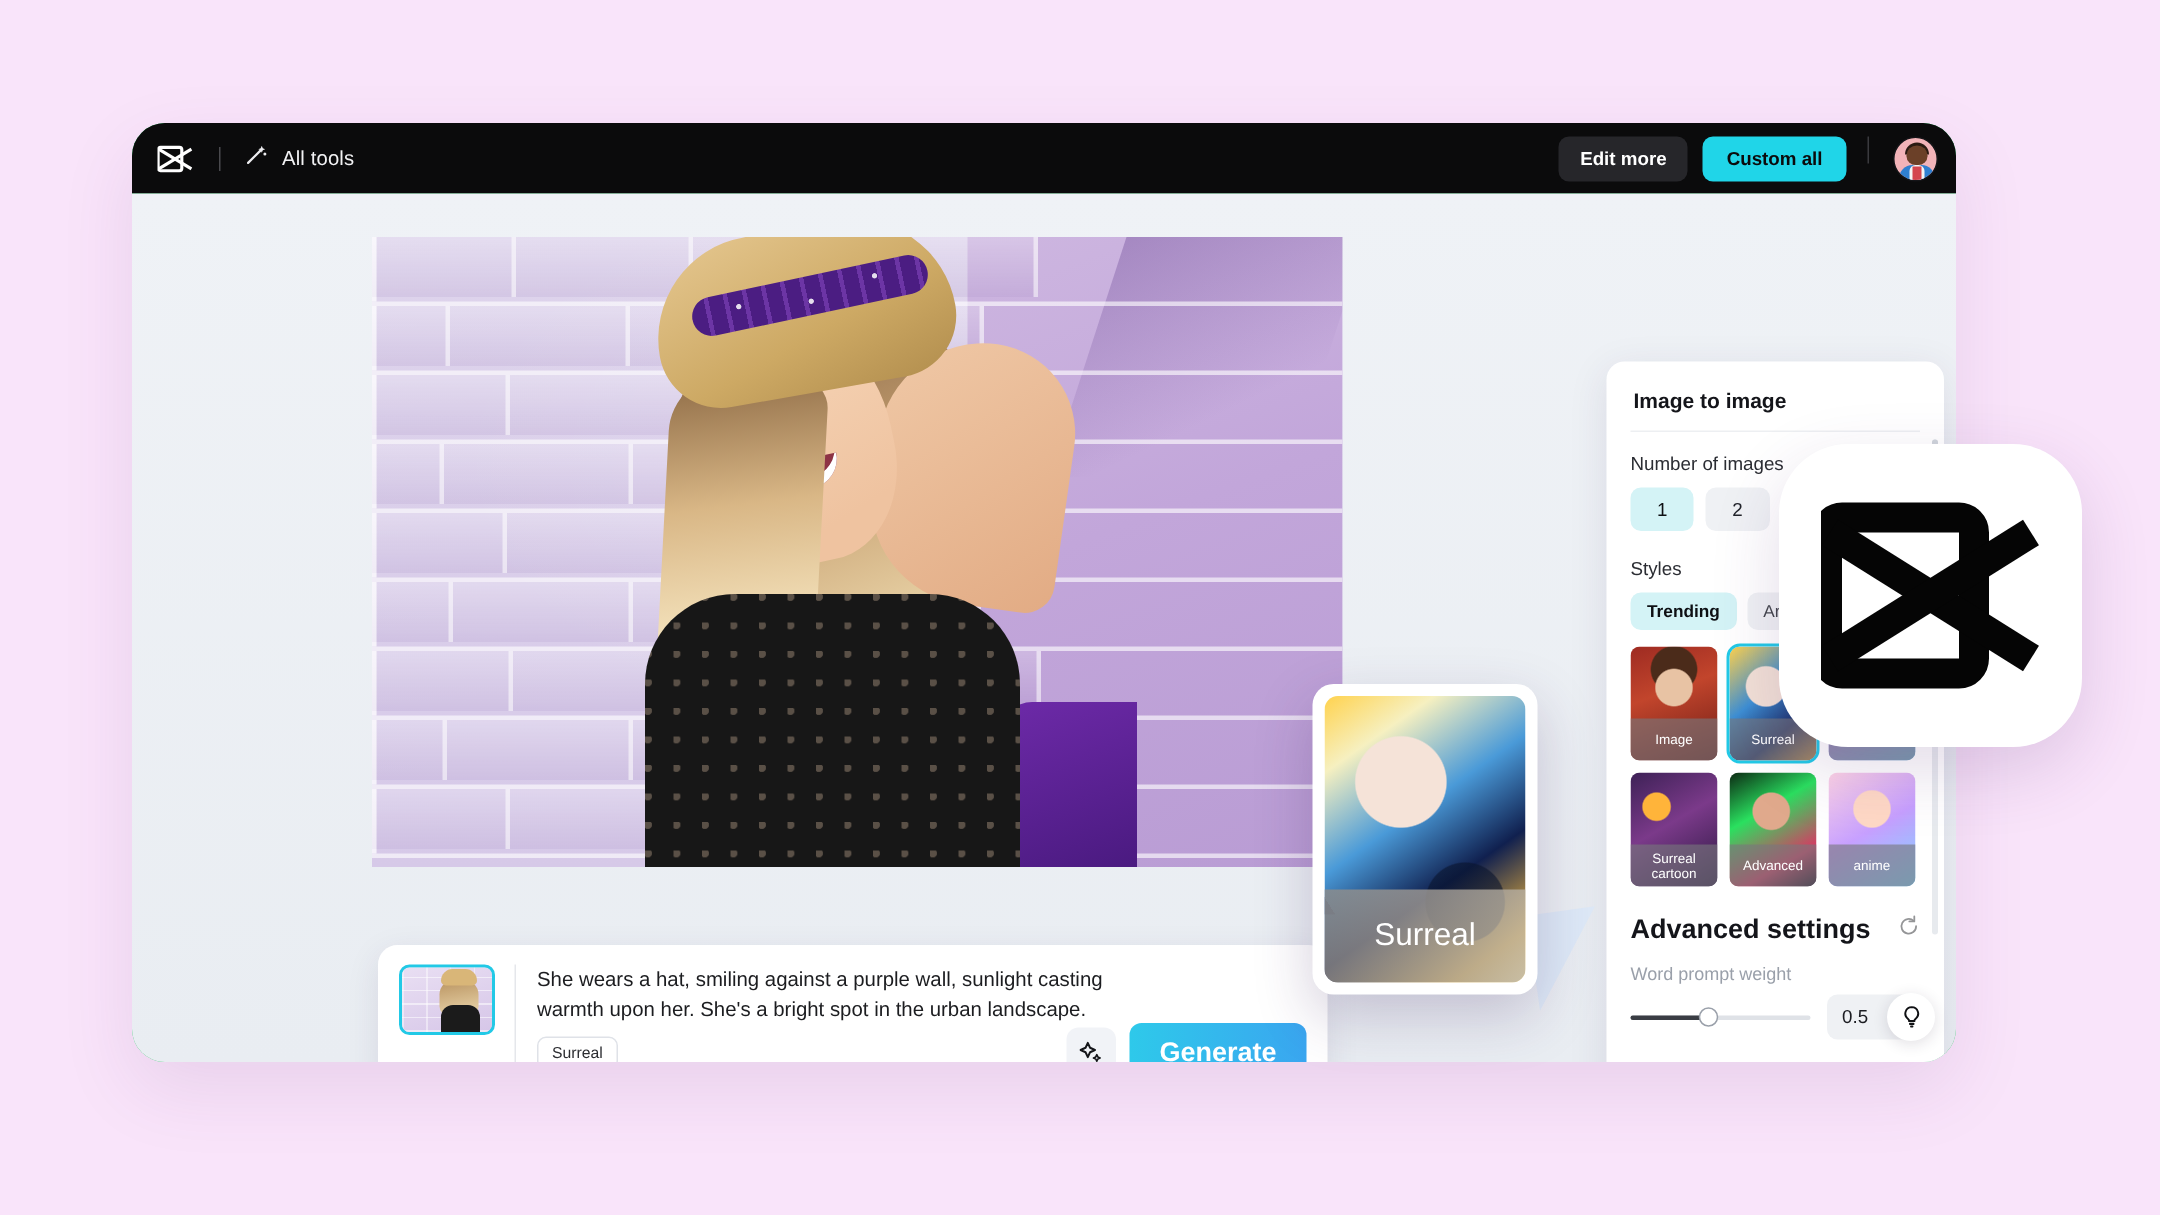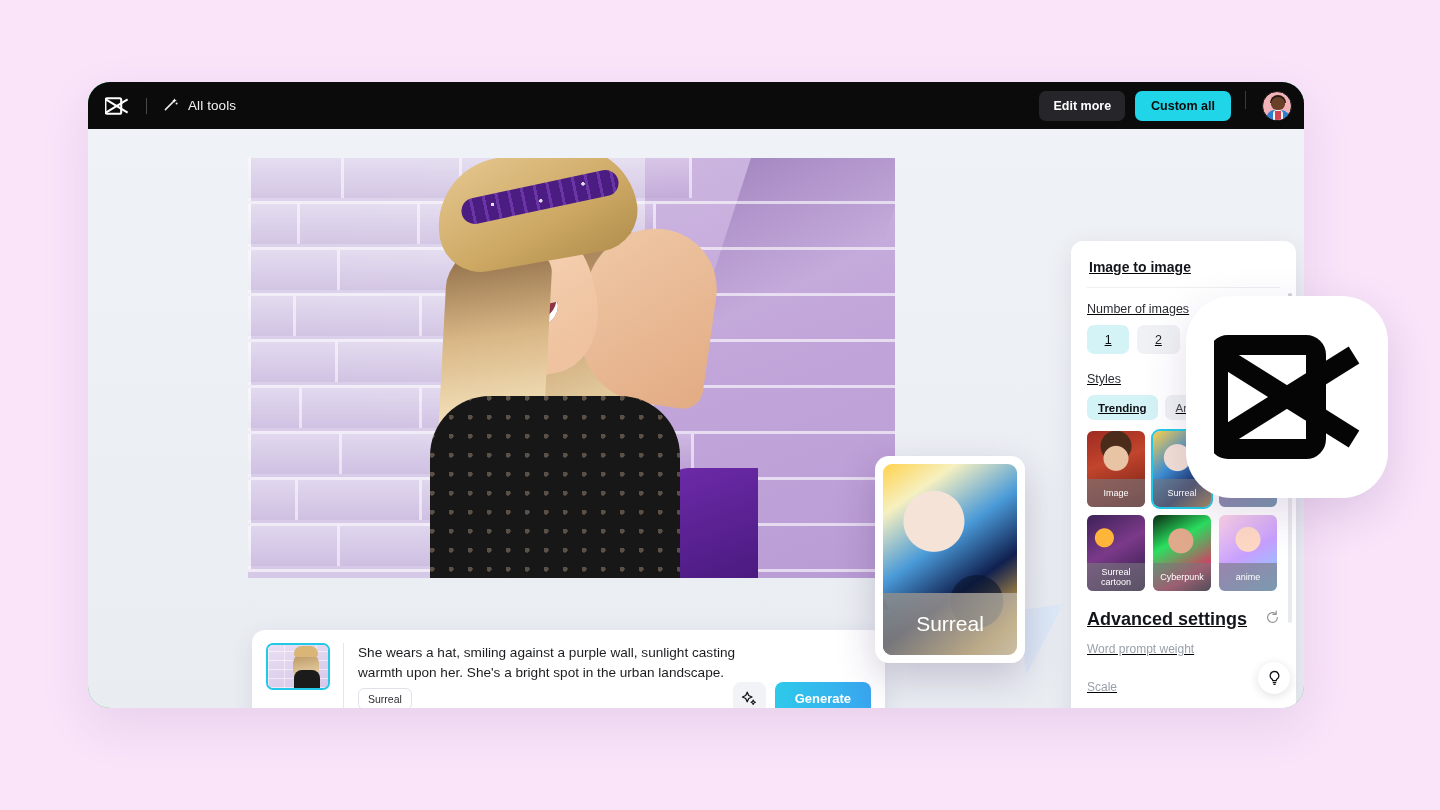--- a/index.html
+++ b/index.html
@@ -197,32 +197,31 @@
     border: 1px solid #dfe2e8; border-radius: 6px;
     font-size: 10.5px; color: #2c2d31; padding: 4px 9px; cursor: pointer;
   }
   .prompt-actions { margin-left:auto; display:flex; align-items:center; gap: 9px; }
   .magic-btn {
     width: 33px; height: 33px; border-radius: 8px; background: #f1f3f7;
     display:flex; align-items:center; justify-content:center; cursor:pointer;
   }
   .btn-generate {
     background: linear-gradient(90deg,#2ec9ea 0%, #3aa6f0 100%);
-    color:#fff; font-size: 13px; font-weight: 700;
+    color:#fff; font-size: 18px; font-weight: 700;
     border-radius: 8px; padding: 9px 20px; cursor: pointer; white-space: nowrap;
   }
 
   
   .right-panel {
     position: absolute; right: 8px; top: 112px;
     width: 225px; height: 535px;
     background: #ffffff; border-radius: 12px 12px 0 0;
     box-shadow: 0 6px 26px rgba(60,40,90,.10);
     overflow: hidden;
-    text-decoration: underline;
   }
   .panel-title { font-size: 14px; font-weight: 700; color: #14151a; padding: 18px 18px 12px; }
   .panel-hr { height:1px; background:#edeff2; margin: 0 16px; }
   .panel-body { padding: 14px 16px 0; }
   .panel-label { font-size: 12.5px; color: #2b2d33; margin-bottom: 9px; }
   .num-row { display:flex; gap: 8px; margin-bottom: 18px; }
   .num-chip {
     flex:1; height: 29px; border-radius: 7px; background:#eff1f4;
     display:flex; align-items:center; justify-content:center;
     font-size: 12.5px; color:#22242a; cursor:pointer;
@@ -261,21 +260,21 @@
       linear-gradient(150deg,#0c2a14 0%, #2ae05f 35%, #d63a63 75%, #120a20 100%); }
   .sc-anime { background:
       radial-gradient(circle at 50% 32%, #ffd9c6 0 12px, transparent 13px),
       linear-gradient(150deg,#ffd5e6 0%, #c7a0ff 50%, #7ed3ff 100%); }
 
   .adv-head {
     display:flex; align-items:center; margin: 18px 0 12px;
   }
   .adv-title { font-size: 18px; font-weight: 700; color:#14151a; }
   .adv-reset { margin-left:auto; cursor:pointer; opacity:.45; }
-  .slider-label { font-size: 12px; color:#9aa0aa; margin-bottom: 24px; }
+  .slider-label { font-size: 12px; color:#9aa0aa; margin-bottom: 7px; }
   .slider-row { display:flex; align-items:center; gap: 11px; margin-bottom: 14px; }
   .slider-track {
     flex: 1; height: 3px; background:#dfe2e7; border-radius: 2px; position: relative; cursor: pointer;
   }
   .slider-fill { position:absolute; left:0; top:0; bottom:0; background:#3a3d44; border-radius:2px; }
   .slider-knob {
     position:absolute; top:50%; width: 13px; height:13px; border-radius:50%;
     background:#fff; border:1.4px solid #9aa0aa; transform: translate(-50%,-50%); cursor: grab;
   }
   .slider-val {
@@ -515,38 +514,45 @@
             <div class="style-card sc-surreal selected">
               <div class="caption">Surreal</div>
             </div>
             <div class="style-card sc-anime">
               <div class="caption"></div>
             </div>
             <div class="style-card sc-american">
               <div class="caption">Surreal cartoon</div>
             </div>
             <div class="style-card sc-cyber">
-              <div class="caption">Cyberpunk</div>
+              <div class="caption">Advanced</div>
             </div>
             <div class="style-card sc-anime">
               <div class="caption">anime</div>
             </div>
           </div>
 
           <div class="adv-head">
             <div class="adv-title">Advanced settings</div>
             <div class="adv-reset">
               <svg width="15" height="15" viewBox="0 0 15 15">
                 <path d="M12.4 7.5 a4.9 4.9 0 1 1 -1.6 -3.6" fill="none" stroke="#15161a" stroke-width="1.2" stroke-linecap="round"></path>
                 <path d="M11.2 1 L11.2 4.3 L7.9 4.3" fill="none" stroke="#15161a" stroke-width="1.2" stroke-linecap="round" stroke-linejoin="round"></path>
               </svg>
             </div>
           </div>
 
           <div class="slider-label">Word prompt weight</div>
+          <div class="slider-row">
+            <div class="slider-track">
+              <div class="slider-fill" style="width:43%"></div>
+              <div class="slider-knob" style="left:43%"></div>
+            </div>
+            <div class="slider-val">0.5</div>
+          </div>
 
           <div class="slider-label">Scale</div>
 
         </div>
 
         <div class="panel-scrollbar">
           <div class="panel-scrollthumb"></div>
         </div>
       </div>
 

